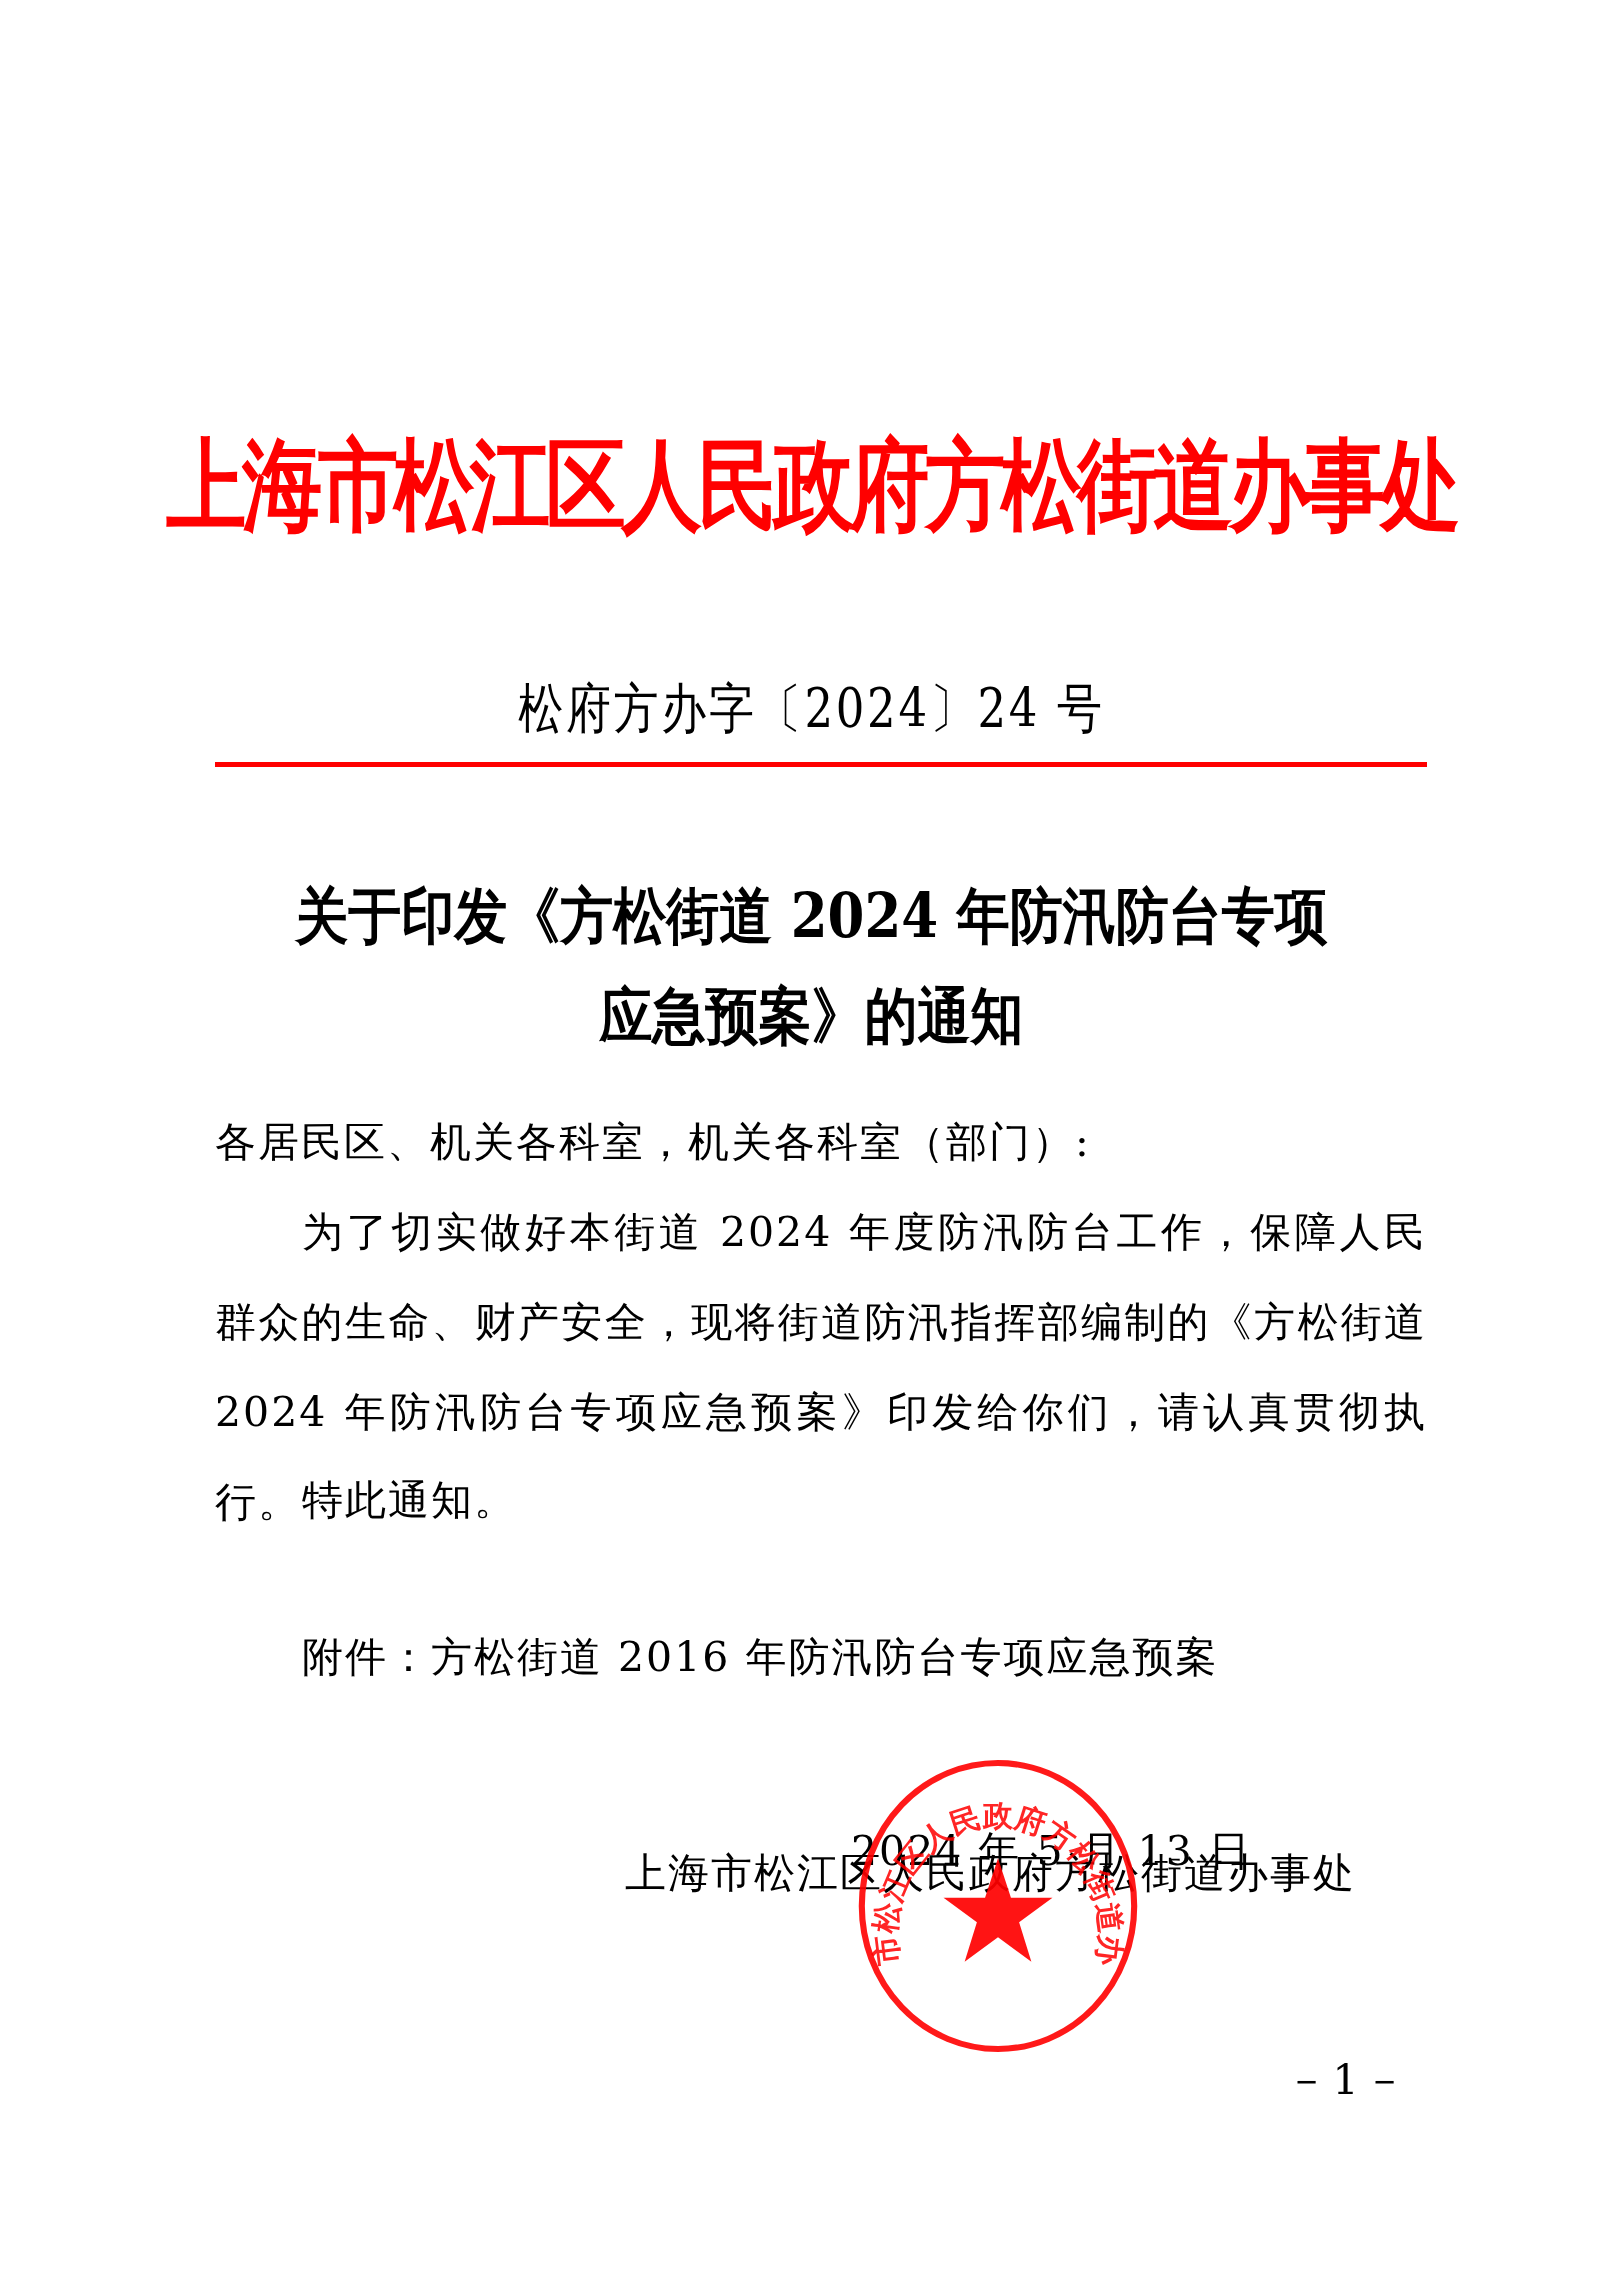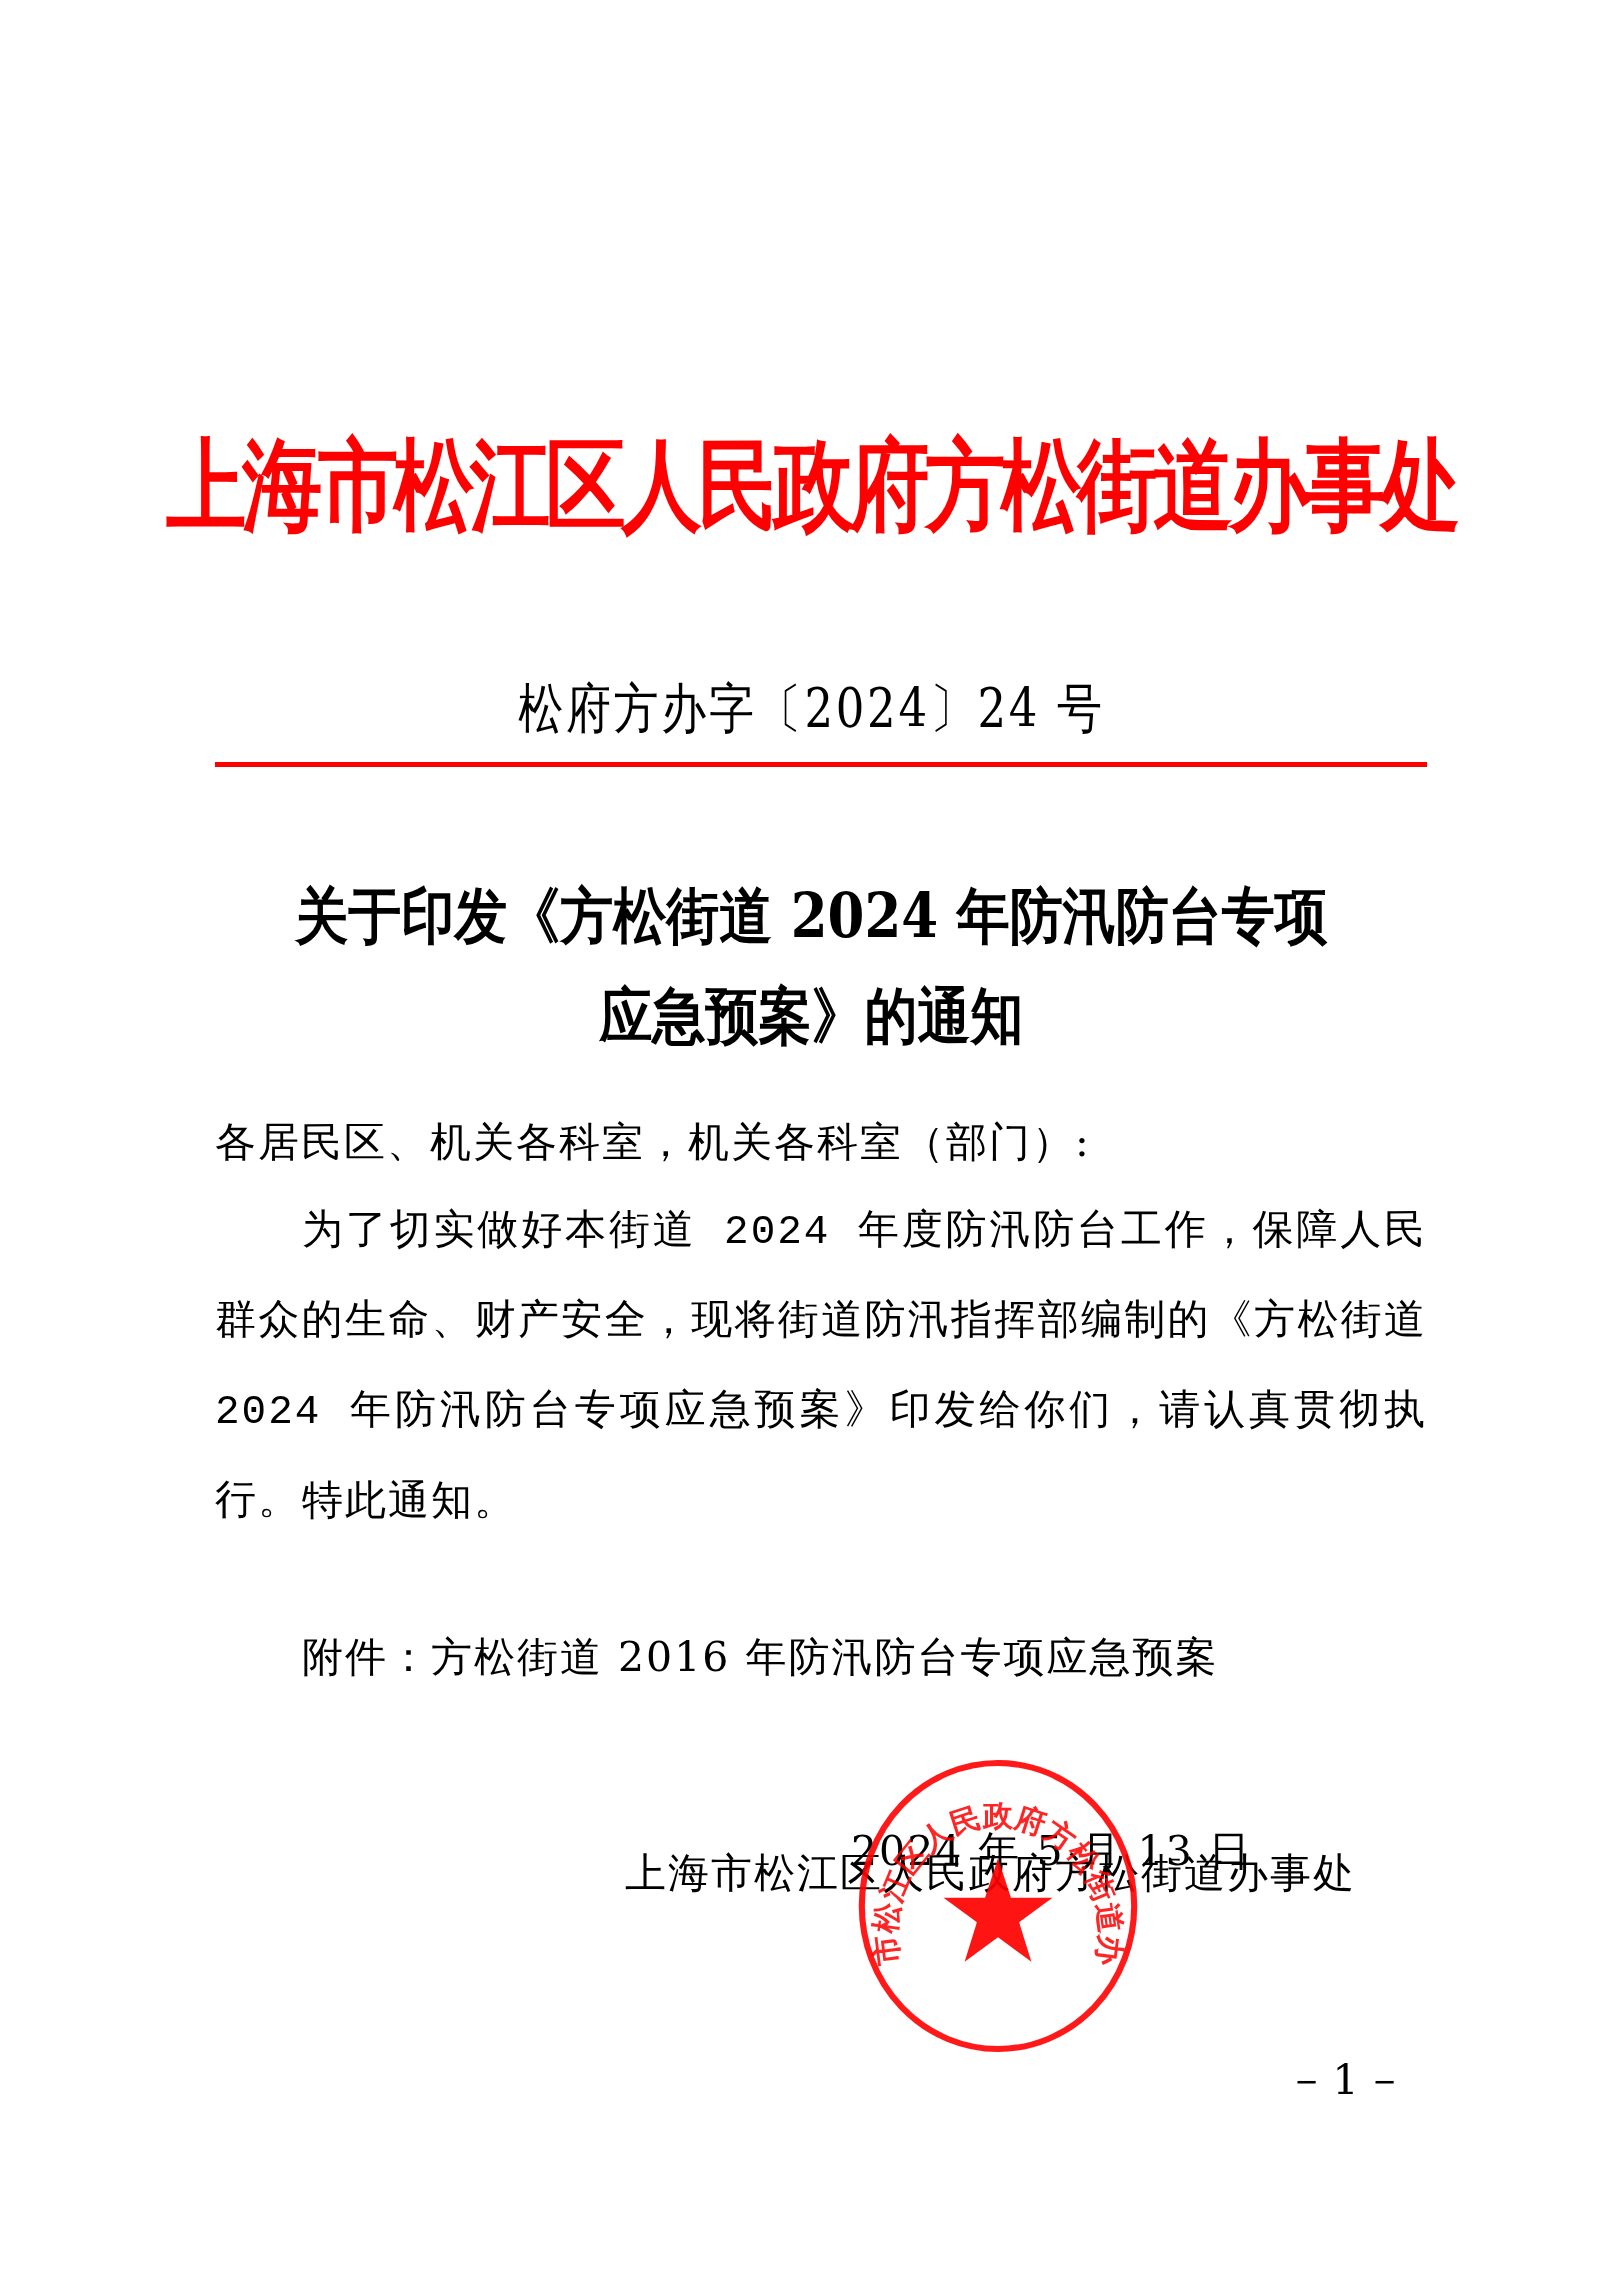--- a/index.html
+++ b/index.html
@@ -17,21 +17,21 @@
     transform: scaleY(1.2); transform-origin: center top;
   }
   .redline { left: 215px; width: 1212px; top: 762px; height: 5.4px; background: #ff0000; }
   .title {
     left: 0; width: 1623px; top: 866px; text-align: center;
     font-size: 53px; font-weight: bold; line-height: 87px;
     transform: scaleY(1.15); transform-origin: center top;
   }
   .body-text { left: 215px; width: 1212px; font-size: 41px; line-height: 90px; letter-spacing: 2px; }
   .salutation { top: 1097px; }
-  .para { top: 1187px; text-indent: 87px; text-align: justify; font-family: Liberation Mono, monospace; }
+  .para { top: 1187px; text-indent: 87px; text-align: justify; }
   .closing { top: 1455px; left: 302px; }
   .attach { top: 1612px; left: 302px; }
   .sign-org { top: 1853px; left: 625px; font-size: 41px; letter-spacing: 2px; line-height: 1; }
   .sign-date { top: 1831px; left: 851px; font-size: 41px; letter-spacing: 2px; line-height: 1; }
   .seal { left: 855px; top: 1756px; width: 286px; height: 300px; }
   .page-no { top: 2060px; left: 1286px; font-size: 41px; letter-spacing: 5.4px; line-height: 1; }
 </style>
 </head>
 <body>
 

